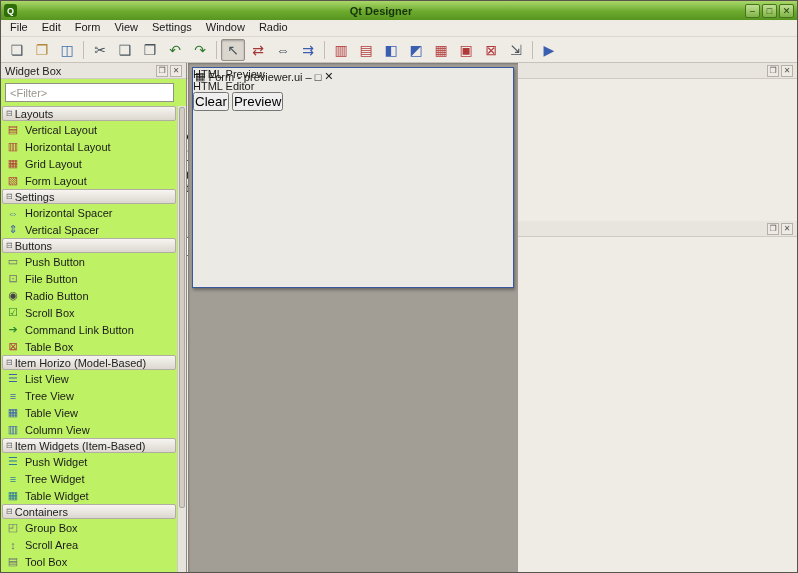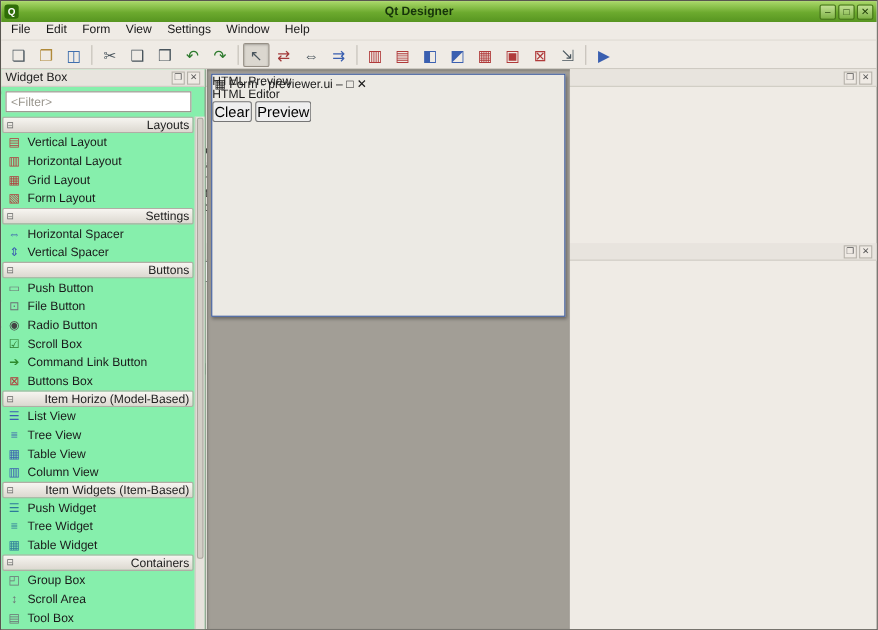--- a/index.html
+++ b/index.html
@@ -28,29 +28,29 @@
   .tb-ic{font-size:14px;line-height:14px;color:#49555d}
   .tb-sep{width:1px;height:18px;background:#c2beb6;margin:0 3px;flex:none}
   
   .main{position:absolute;top:62px;left:0;right:0;bottom:0}
   .dock-head{height:16px;display:flex;align-items:center;padding:0 4px;background:#e8e4de;
     border-bottom:1px solid #cfcbc3;color:#222}
   .dock-title{flex:1}
   .dock-btn{width:12px;height:12px;font-size:8px;line-height:10px;text-align:center;color:#555;
     border:1px solid #b5b1a9;background:#efeae4;margin-left:2px;flex:none}
   
-  .widgetbox{position:absolute;left:0;top:0;bottom:0;width:186px;border-right:1px solid #8e8a82;background:#86efac}
+  .widgetbox{position:absolute;left:0;top:0;bottom:0;width:186px;border-right:1px solid #8e8a82;background:#bef264}
   .wb-filter{position:absolute;left:4px;top:20px;width:169px;height:19px;border:1px solid #948f87;background:#fff;
     padding:0 4px;font-family:"Liberation Sans",sans-serif;font-size:11px;color:#333}
   .wb-filter::placeholder{color:#9a968e;opacity:1}
   .wb-list{position:absolute;left:0;top:43px;bottom:0;right:9px;overflow:hidden}
   .wb-cat{height:15px;display:flex;align-items:center;background:linear-gradient(#f7f5f1,#dcd8d0);
     border:1px solid #b1ada5;border-radius:2px;margin:0 1px;padding:0 3px}
   .wb-cat-ic{font-size:8px;color:#666;margin-right:2px;flex:none}
-  .wb-cat-label{flex:1;text-align:right;color:#222}
+  .wb-cat-label{flex:1;text-align:left;color:#222}
   .wb-item{height:17px;display:flex;align-items:center;padding-left:5px;gap:5px;white-space:nowrap}
   .wb-ic{width:14px;text-align:center;font-size:11px;flex:none}
   .vscroll{position:absolute;right:0;top:43px;bottom:0;width:9px;background:#e6e2dc;border-left:1px solid #cfcbc3}
   .vthumb{position:absolute;left:1px;right:1px;top:1px;height:86%;background:#d2cec6;border:1px solid #aaa69e;border-radius:2px}
   
   .mdi{position:absolute;left:187px;right:279px;top:0;bottom:0;background:#a29e96;box-shadow:inset 1px 1px 2px rgba(0,0,0,.25)}
   .child{position:absolute;left:4px;top:4px;width:322px;height:221px;background:#eceae4;border:1px solid #39589c;
     box-shadow:1px 2px 3px rgba(0,0,0,.35)}
   .child-title{position:absolute;top:0;left:0;right:0;height:17px;display:flex;align-items:center;gap:3px;padding:0 2px;
     background:linear-gradient(#93b0e0,#5279bd 55%,#44: 0}
@@ -128,21 +128,21 @@
     </span>
   </div>
 
   <div class="menubar">
       <span class="menu-item">File</span>
       <span class="menu-item">Edit</span>
       <span class="menu-item">Form</span>
       <span class="menu-item">View</span>
       <span class="menu-item">Settings</span>
       <span class="menu-item">Window</span>
-      <span class="menu-item">Help</span>
+      <span class="menu-item">Radio</span>
     </div>
   <div class="toolbar">
       <button class="tb-btn">
         <span class="tb-ic">❏</span>
       </button>
       <button class="tb-btn">
         <span class="tb-ic" style="color: rgb(176, 138, 58);">❐</span>
       </button>
       <button class="tb-btn">
         <span class="tb-ic" style="color: rgb(63, 111, 174);">◫</span>
@@ -268,21 +268,21 @@
           <div class="wb-item">
             <span class="wb-ic" style="color: rgb(45, 122, 45);">☑</span>
             <span class="wb-label">Scroll Box</span>
           </div>
           <div class="wb-item">
             <span class="wb-ic" style="color: rgb(45, 138, 45);">➔</span>
             <span class="wb-label">Command Link Button</span>
           </div>
           <div class="wb-item">
             <span class="wb-ic" style="color: rgb(176, 58, 58);">⊠</span>
-            <span class="wb-label">Buttons Box</span>
+            <span class="wb-label">Table Box</span>
           </div>
           <div class="wb-cat">
             <span class="wb-cat-ic">⊟</span>
             <span class="wb-cat-label">Item Horizo (Model-Based)</span>
           </div>
           <div class="wb-item">
             <span class="wb-ic" style="color: rgb(58, 95, 176);">☰</span>
             <span class="wb-label">List View</span>
           </div>
           <div class="wb-item">

